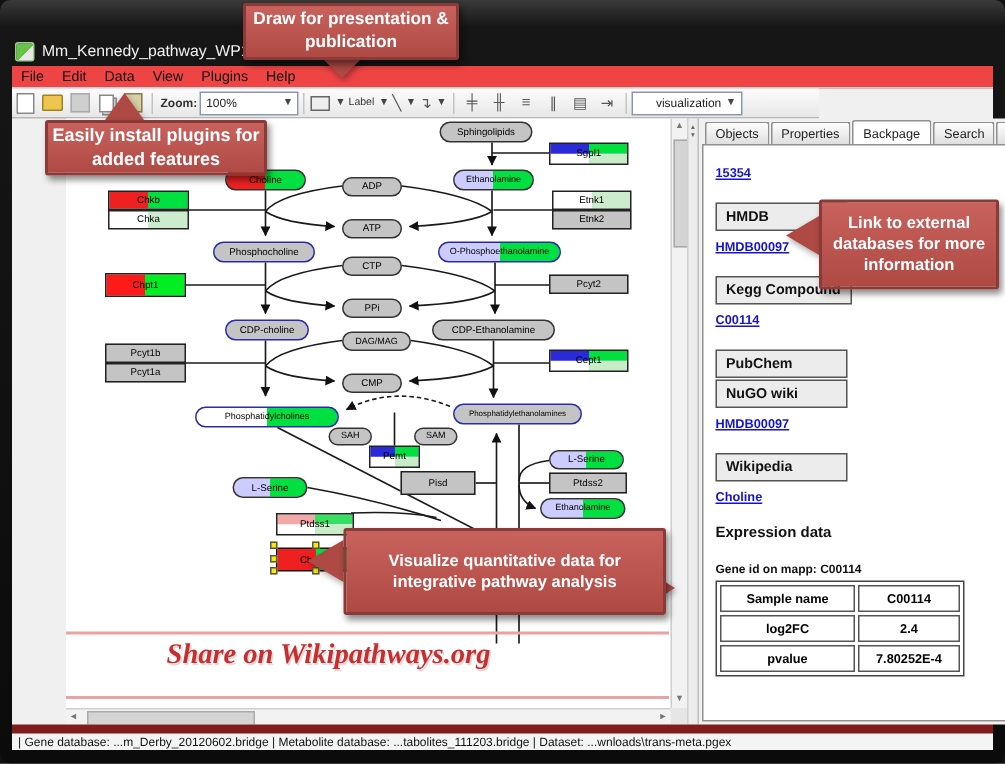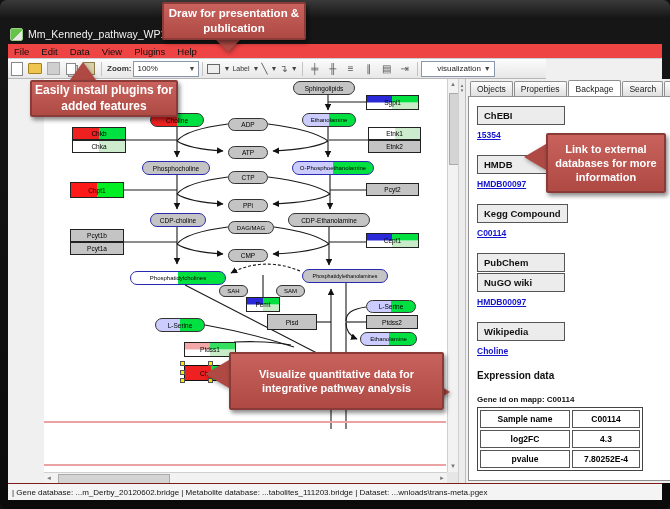--- a/index.html
+++ b/index.html
@@ -55,21 +55,21 @@
   .sidecontent{position:absolute;left:2px;top:17px;width:228px;height:385px;background:#fff;border:1px solid #8f8f8f;box-sizing:border-box;padding:8px 0 0 8px;overflow:hidden;}
   .secbox{display:inline-block;min-width:74px;border:1px solid #555;background:#ececec;font-weight:bold;font-size:9.5px;color:#111;padding:3px 6px;}
   .secval{margin:5px 0 14px 0;font-size:8.5px;font-weight:bold;}
   .link{color:#1414cc;text-decoration:underline;}
   .plain{color:#222;}
   .exphead{font-size:10px;font-weight:bold;color:#111;margin:4px 0 14px 0;}
   .expcap{font-size:8px;font-weight:bold;color:#111;margin-bottom:3px;}
   table.expr{border-collapse:separate;border-spacing:2px;border:1px solid #444;background:#fff;}
   table.expr td{border:1px solid #555;font-size:8.5px;font-weight:bold;text-align:center;height:14px;}
   td.c1{width:86px;} td.c2{width:64px;}
-  .statusbar{position:absolute;left:0;top:439px;width:654px;height:17px;background:#f4f4f4;border-top:1px solid #7f1d1d;display:flex;align-items:center;font-size:8px;color:#111;padding-left:4px;box-sizing:border-box;}
+  .statusbar{position:absolute;left:0;top:439px;width:654px;height:17px;background:#f4f4f4;border-top:6px solid #7f1d1d;display:flex;align-items:center;font-size:8px;color:#111;padding-left:4px;box-sizing:border-box;}
   .callout{position:absolute;background:linear-gradient(#c9625d,#ae4944);border:2px solid #8a3a37;color:#fff;font-weight:bold;text-align:center;display:flex;align-items:center;justify-content:center;box-shadow:2px 3px 4px rgba(0,0,0,.45);z-index:50;border-radius:2px;line-height:1.3;}
   .arrow{position:absolute;width:0;height:0;z-index:49;filter:drop-shadow(1px 2px 2px rgba(0,0,0,.35));}
 </style>
 </head>
 <body>
 
 <div class="window">
 
   <div class="titlebar">
     <span class="appicon"></span>
@@ -249,20 +249,21 @@
         <div class="handle" style="left:136px;top:282px;"></div>
         <div class="handle" style="left:164px;top:282px;"></div>
         <div class="handle" style="left:192px;top:282px;"></div>
         <div class="handle" style="left:136px;top:291px;"></div>
         <div class="handle" style="left:192px;top:291px;"></div>
         <div class="handle" style="left:136px;top:299px;"></div>
         <div class="handle" style="left:164px;top:299px;"></div>
         <div class="handle" style="left:192px;top:299px;"></div>
 
         <div class="sharelines" style="top:342px;"></div>
+        <div class="sharetext">Share on Wikipathways.org</div>
         <div class="sharelines" style="top:385px;"></div>
 
         <div class="vscroll">
           <span class="sarrow" style="left:2px;top:1px;">▲</span>
           <div class="thumbv"></div>
           <span class="sarrow" style="left:2px;bottom:1px;">▼</span>
         </div>
         <div class="hscroll">
           <span class="sarrow" style="left:2px;top:1px;">◄</span>
           <div class="thumbh"></div>
@@ -276,21 +277,20 @@
       <div class="side">
         <div class="tabs">
           <span class="tab">Objects</span>
           <span class="tab">Properties</span>
           <span class="tab active">Backpage</span>
           <span class="tab">Search</span>
           <span class="tab">Legend</span>
         </div>
         <div class="sidecontent">
           <div>
-            <div class="secbox">ChEBI</div>
             <div class="secval"><span class="link">15354</span></div>
           </div>
           <div>
             <div class="secbox">HMDB</div>
             <div class="secval"><span class="link">HMDB00097</span></div>
           </div>
           <div>
             <div class="secbox">Kegg Compound</div>
             <div class="secval"><span class="link">C00114</span></div>
           </div>
@@ -308,21 +308,21 @@
           <div class="exphead">Expression data</div>
           <div class="expcap">Gene id on mapp: C00114</div>
           <table class="expr">
             <tbody>
                 <tr>
               <td class="c1">Sample name</td>
               <td class="c2">C00114</td>
             </tr>
             <tr>
               <td class="c1">log2FC</td>
-              <td class="c2">4.3</td>
+              <td class="c2">2.4</td>
             </tr>
             <tr>
               <td class="c1">pvalue</td>
               <td class="c2">7.80252E-4</td>
             </tr>
 
           </tbody>
             </table>
         </div>
       </div>

